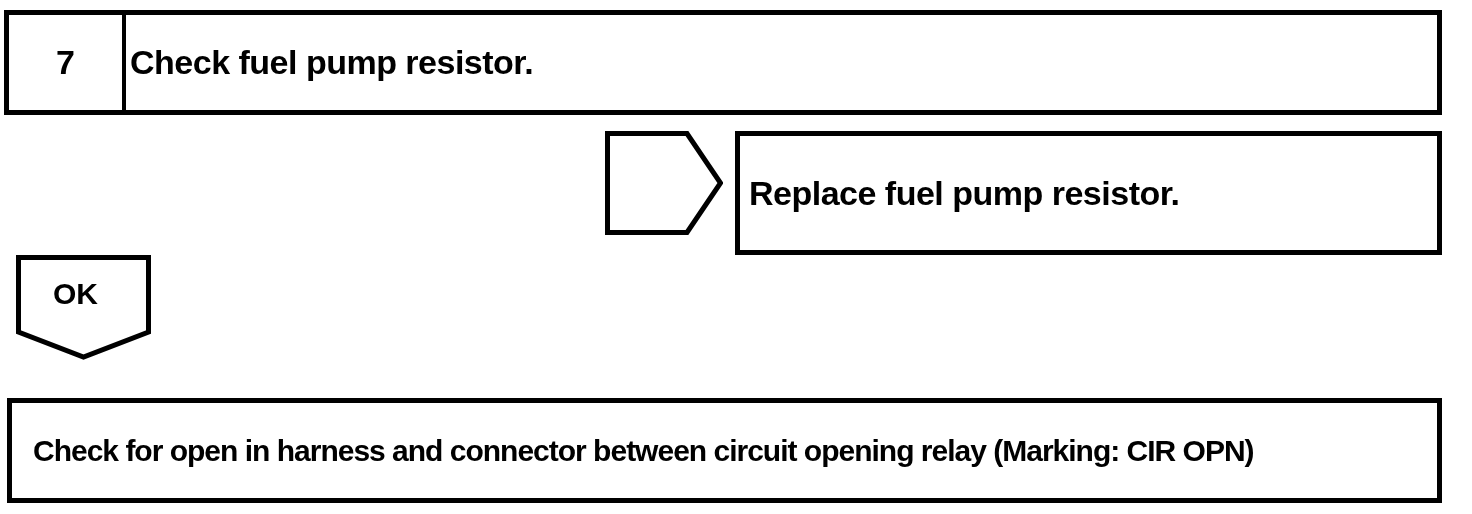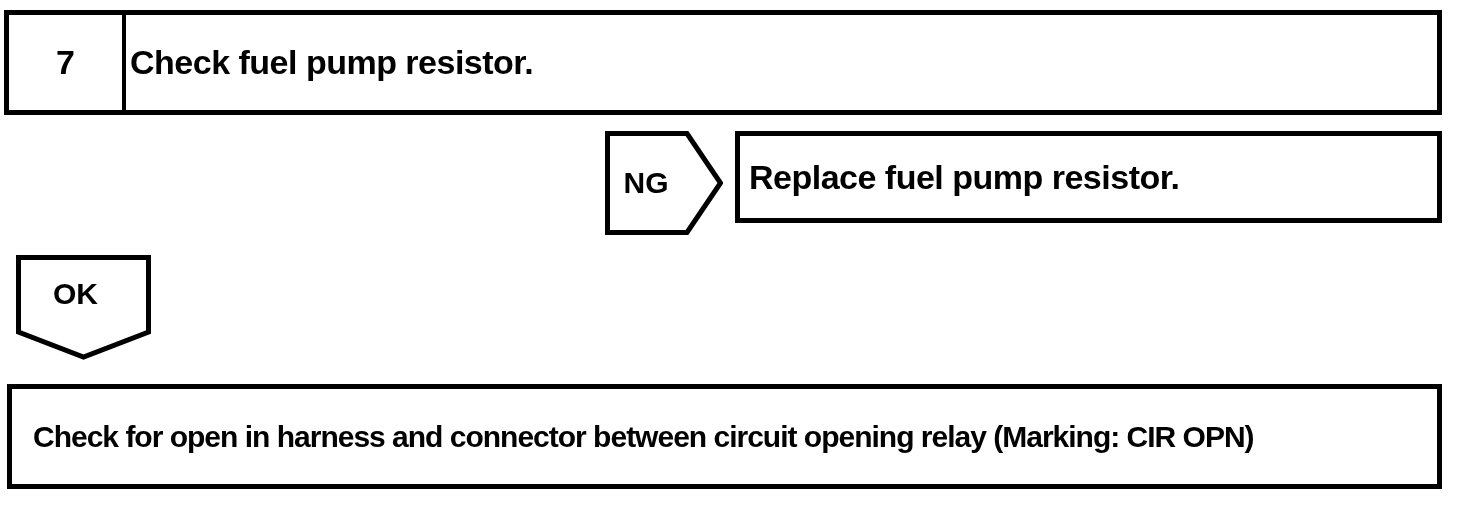--- a/index.html
+++ b/index.html
@@ -66,34 +66,34 @@
   }
   .ng-pent { left: 605px; top: 131px; width: 118px; height: 104px; }
   .ng-pent .pent-label { left: 0; top: 0; width: 82px; height: 104px; }
   .ok-pent { left: 8px; top: 255px; width: 135px; height: 105px; padding-left: 8px; }
   .ok-pent .pent-label { left: 0; top: 0; width: 135px; height: 78px; }
 
   
   .ng-box {
     position: absolute;
     left: 735px; top: 131px;
-    width: 707px; height: 92px;
+    width: 707px; height: 124px;
     border: 5px solid var(--ink);
     box-sizing: border-box;
     display: flex;
     align-items: center;
     padding-left: 9px;
     font-size: 34px;
     letter-spacing: -0.5px;
     white-space: nowrap;
     background: var(--paper);
   }
   .final-box {
     position: absolute;
-    left: 7px; top: 384px;
+    left: 7px; top: 398px;
     width: 1435px; height: 105px;
     border: 5px solid var(--ink);
     box-sizing: border-box;
     display: flex;
     flex-direction: column;
     justify-content: center;
     padding-left: 21px;
     background: var(--paper);
   }
   .final-line {
@@ -110,21 +110,20 @@
 
   <div class="step-box">
     <div class="step-num">7</div>
     <div class="step-title">Check fuel pump resistor.</div>
   </div>
 
   <div class="pent ng-pent">
     <svg width="118" height="104" viewBox="0 0 118 104">
       <polygon points="2.5,2.5 82,2.5 115.5,52 82,101.5 2.5,101.5" fill="#ffffff" stroke="#000000" stroke-width="5" stroke-linejoin="miter"></polygon>
     </svg>
-    <span class="pent-label">NG</span>
   </div>
 
   <div class="ng-box">
     <span>Replace fuel pump resistor.</span>
   </div>
 
   <div class="pent ok-pent">
     <svg width="135" height="105" viewBox="0 0 135 105">
       <polygon points="2.5,2.5 132.5,2.5 132.5,77 67.5,102 2.5,77" fill="#ffffff" stroke="#000000" stroke-width="5" stroke-linejoin="miter"></polygon>
     </svg>

